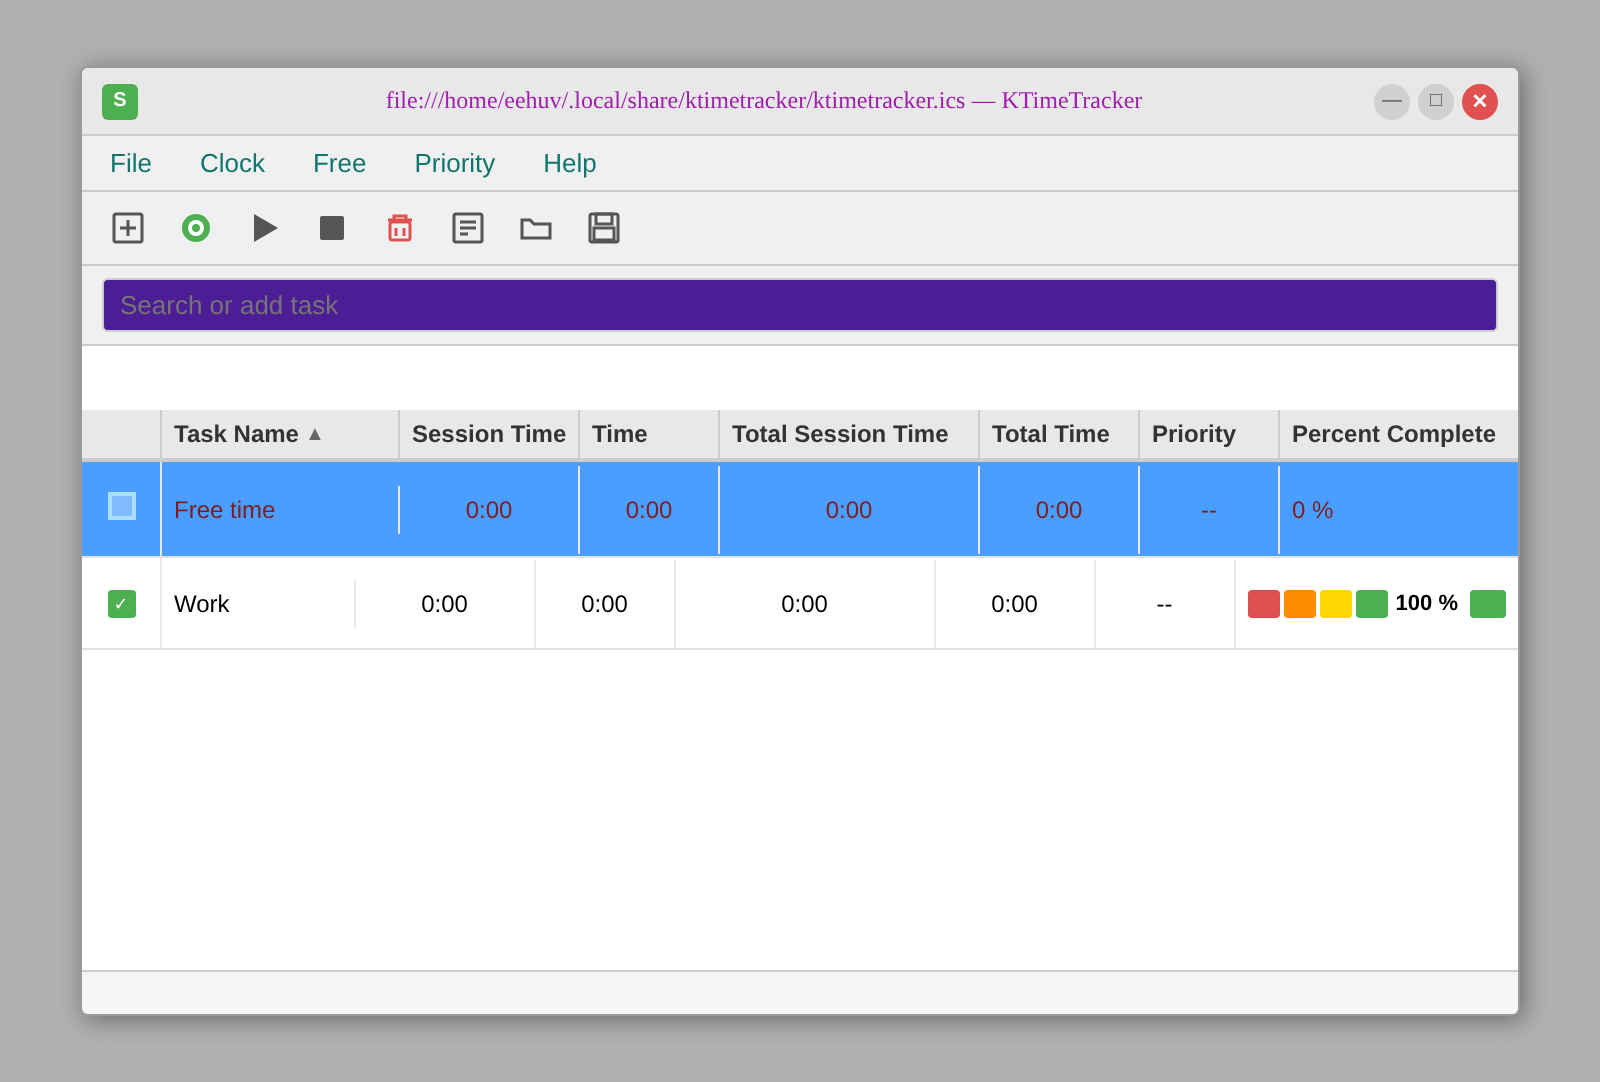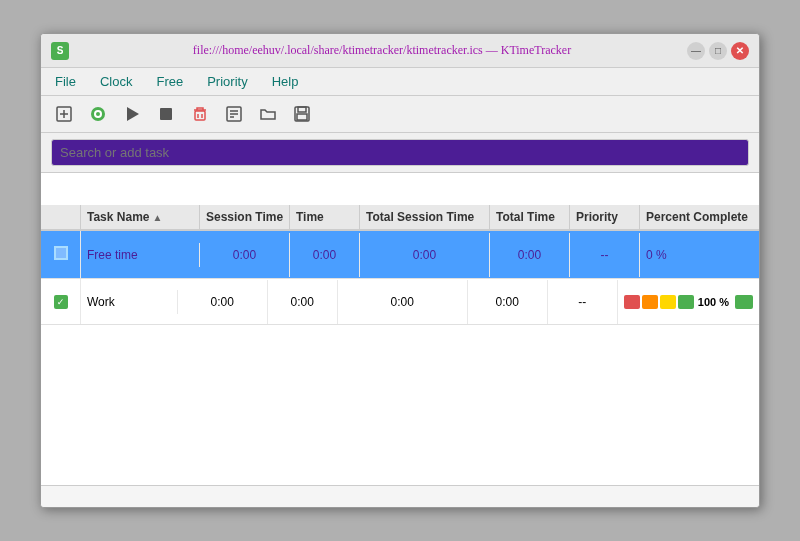--- a/index.html
+++ b/index.html
@@ -152,21 +152,21 @@
     .table-row {
       display: grid;
       grid-template-columns: 40px 1fr 90px 70px 130px 80px 70px 1fr;
       border-bottom: 1px solid #e0e0e0;
       align-items: center;
     }
     .table-row.selected {
       background: #4a9eff;
       color: white;
     }
-    .table-row.selected .td { color: #4c1d95; }
+    .table-row.selected .td { color: #7f1d1d; }
     .td {
       padding: 15px 6px;
       border-right: 1px solid #e8e8e8;
       font-size: 12px;
       white-space: nowrap;
     }
     .td:last-child { border-right: none; }
     .td-center { text-align: center; }
     .task-name-cell {
       display: flex;

